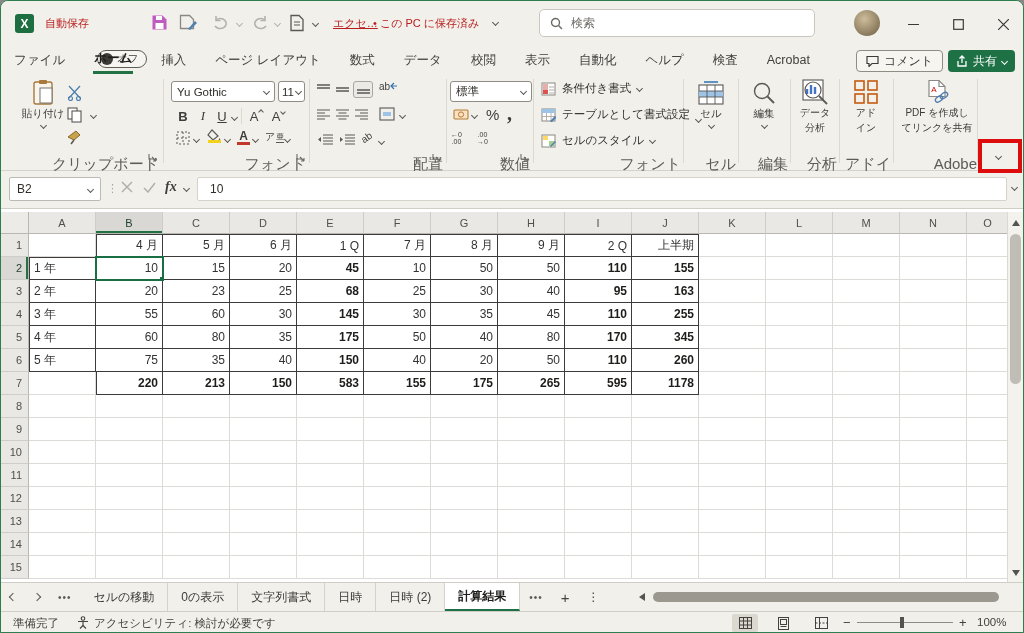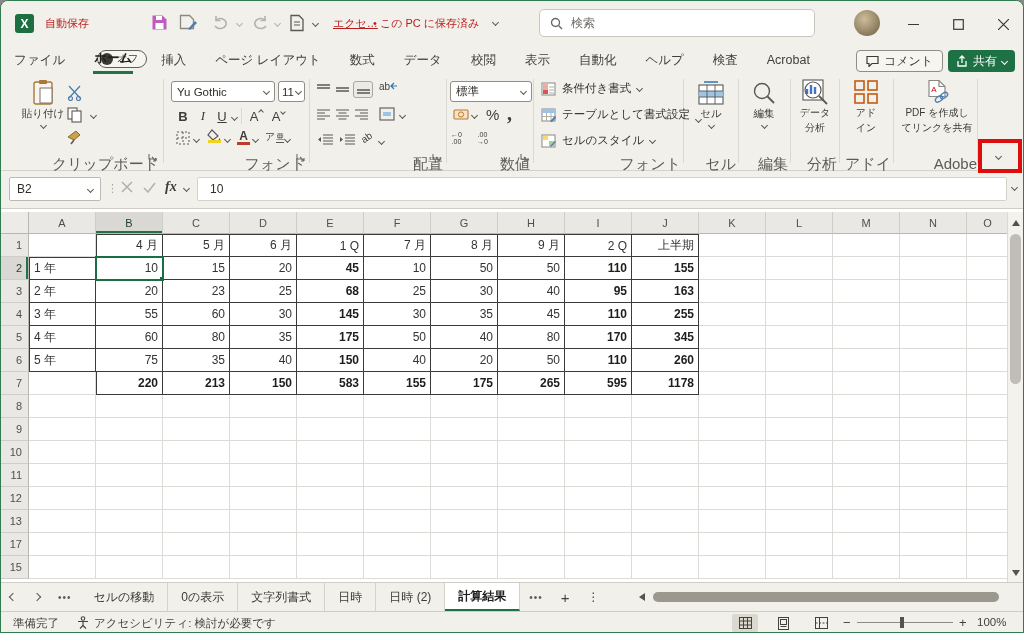--- a/index.html
+++ b/index.html
@@ -729,21 +729,21 @@
         <div class="cell"></div>
         <div class="cell"></div>
         <div class="cell"></div>
         <div class="cell"></div>
         <div class="cell"></div>
         <div class="cell"></div>
         <div class="cell"></div>
         <div class="cell"></div>
         <div class="cell"></div>
         <div class="cell"></div>
-        <div class="rowh">17</div>
+        <div class="rowh">14</div>
         <div class="cell"></div>
         <div class="cell"></div>
         <div class="cell"></div>
         <div class="cell"></div>
         <div class="cell"></div>
         <div class="cell"></div>
         <div class="cell"></div>
         <div class="cell"></div>
         <div class="cell"></div>
         <div class="cell"></div>

